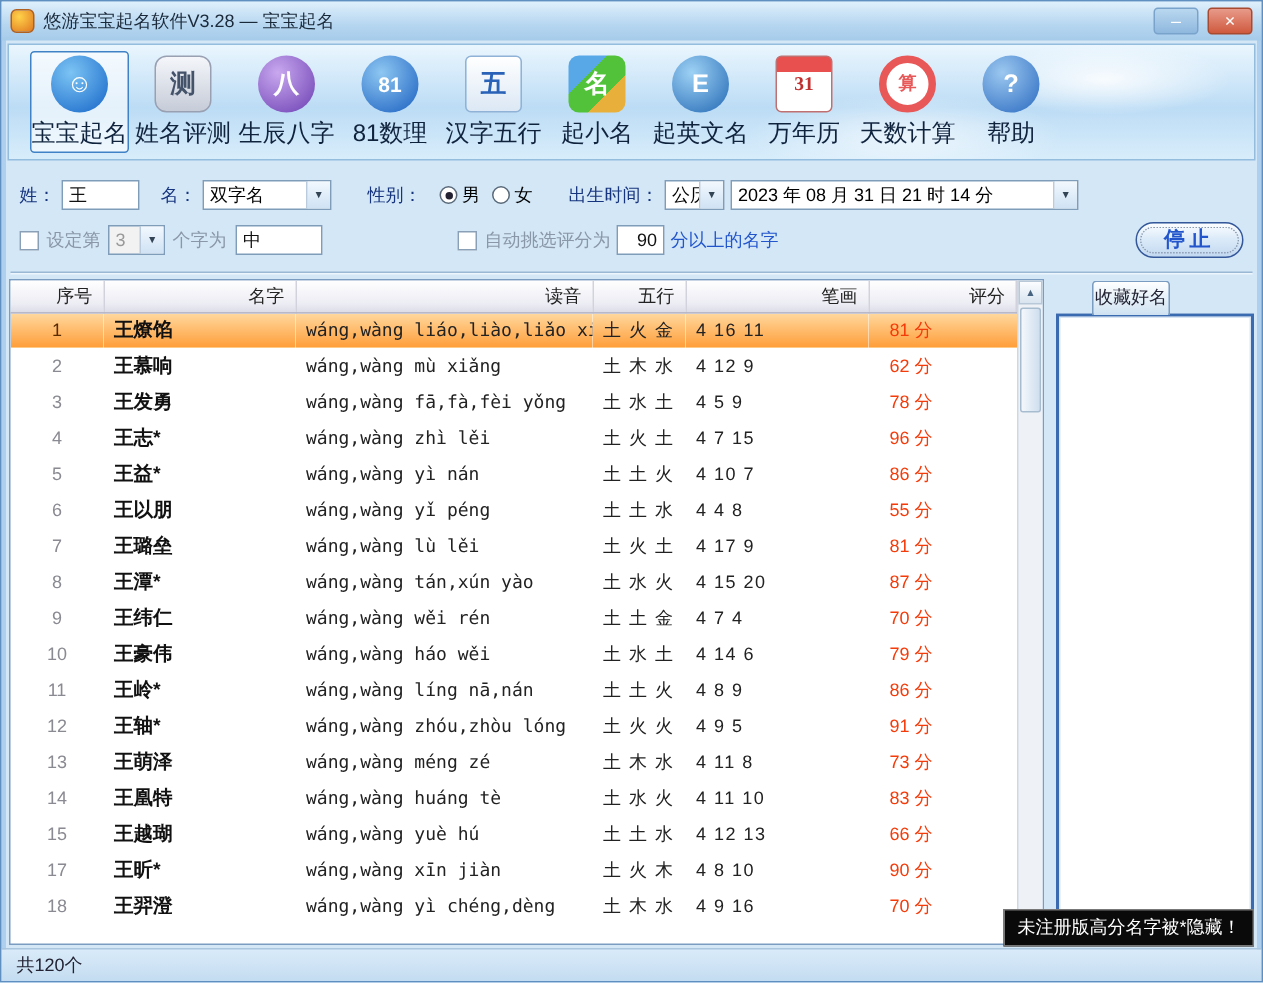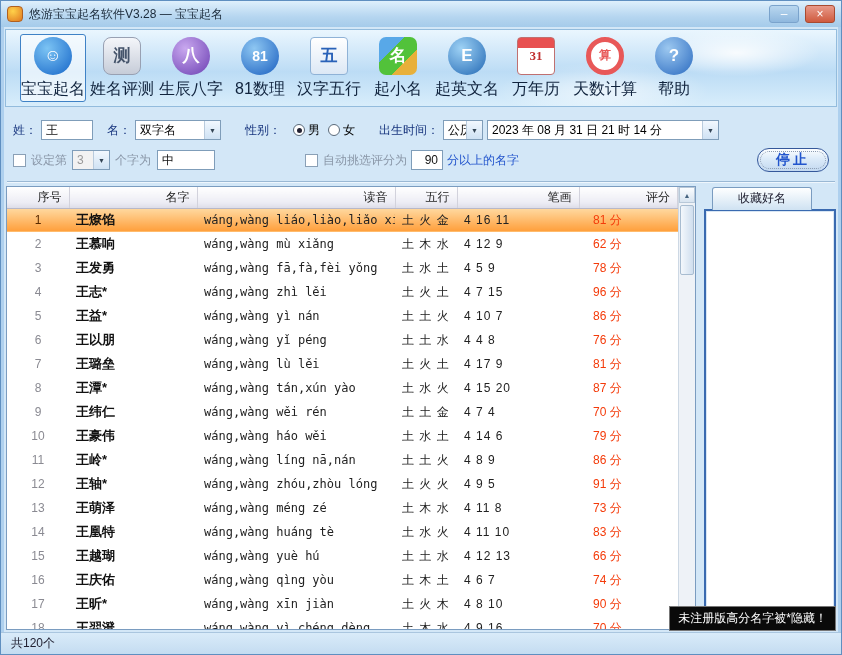--- a/index.html
+++ b/index.html
@@ -93,21 +93,21 @@
                display:flex; flex-direction:column; }
   .sb-btn { height:16px; display:flex; align-items:center; justify-content:center; font-size:7px; color:#46637f;
             background:linear-gradient(#fbfdff,#d8e4f0); border:1px solid #b8c8d8; }
   .sb-track { flex:1; position:relative; }
   .sb-thumb { position:absolute; top:2px; left:1px; right:1px; height:70px; border-radius:2px;
               background:linear-gradient(90deg,#f4f8fc,#cfdeee); border:1px solid #a8bcd0; }
   .sb-btn.bottom { margin-top:auto; }
 
   
   .fav-panel { flex:1; display:flex; flex-direction:column; min-height:0; }
-  .fav-tab { align-self:flex-start; margin-left:8px; padding:2px 25px 3px;
+  .fav-tab { align-self:flex-start; margin-left:24px; padding:2px 1px 3px;
              background:linear-gradient(#feffff,#cfe2f2); border:1px solid #7a9cc0; border-bottom:none;
              border-radius:3px 3px 0 0; color:#223; position:relative; top:1px; }
   .fav-box { flex:1; border:2px solid #3a6ab0; background:#fff; box-shadow: inset 0 0 0 1px #d8e6f4; }
 
   
   .statusbar { flex:0 0 22px; display:flex; align-items:center; padding:0 10px; color:#223;
                border-top:1px solid #aac6df; background:linear-gradient(#d9ebf9,#c4dcf1); }
 
   
   .reg-tooltip { position:absolute; right:5px; bottom:23px; background:#0a0a0a; color:#fff;
@@ -273,21 +273,21 @@
     <td class="c-wx">土 土 火</td>
     <td class="c-bh">4 10 7</td>
     <td class="c-score"><span class="score-num">86</span> <span class="score-unit">分</span></td>
   </tr>
               <tr>
     <td class="c-idx">6</td>
     <td class="c-name">王以朋</td>
     <td class="c-py">wáng,wàng yǐ péng</td>
     <td class="c-wx">土 土 水</td>
     <td class="c-bh">4 4 8</td>
-    <td class="c-score"><span class="score-num">76</span> <span class="score-unit">分</span></td>
+    <td class="c-score"><span class="score-num">55</span> <span class="score-unit">分</span></td>
   </tr>
               <tr>
     <td class="c-idx">7</td>
     <td class="c-name">王璐垒</td>
     <td class="c-py">wáng,wàng lù lěi</td>
     <td class="c-wx">土 火 土</td>
     <td class="c-bh">4 17 9</td>
     <td class="c-score"><span class="score-num">81</span> <span class="score-unit">分</span></td>
   </tr>
               <tr>
@@ -348,28 +348,20 @@
   </tr>
               <tr>
     <td class="c-idx">15</td>
     <td class="c-name">王越瑚</td>
     <td class="c-py">wáng,wàng yuè hú</td>
     <td class="c-wx">土 土 水</td>
     <td class="c-bh">4 12 13</td>
     <td class="c-score"><span class="score-num">66</span> <span class="score-unit">分</span></td>
   </tr>
               <tr>
-    <td class="c-idx">16</td>
-    <td class="c-name">王庆佑</td>
-    <td class="c-py">wáng,wàng qìng yòu</td>
-    <td class="c-wx">土 木 土</td>
-    <td class="c-bh">4 6 7</td>
-    <td class="c-score"><span class="score-num">74</span> <span class="score-unit">分</span></td>
-  </tr>
-              <tr>
     <td class="c-idx">17</td>
     <td class="c-name">王昕*</td>
     <td class="c-py">wáng,wàng xīn jiàn</td>
     <td class="c-wx">土 火 木</td>
     <td class="c-bh">4 8 10</td>
     <td class="c-score"><span class="score-num">90</span> <span class="score-unit">分</span></td>
   </tr>
               <tr>
     <td class="c-idx">18</td>
     <td class="c-name">王羿澄</td>

